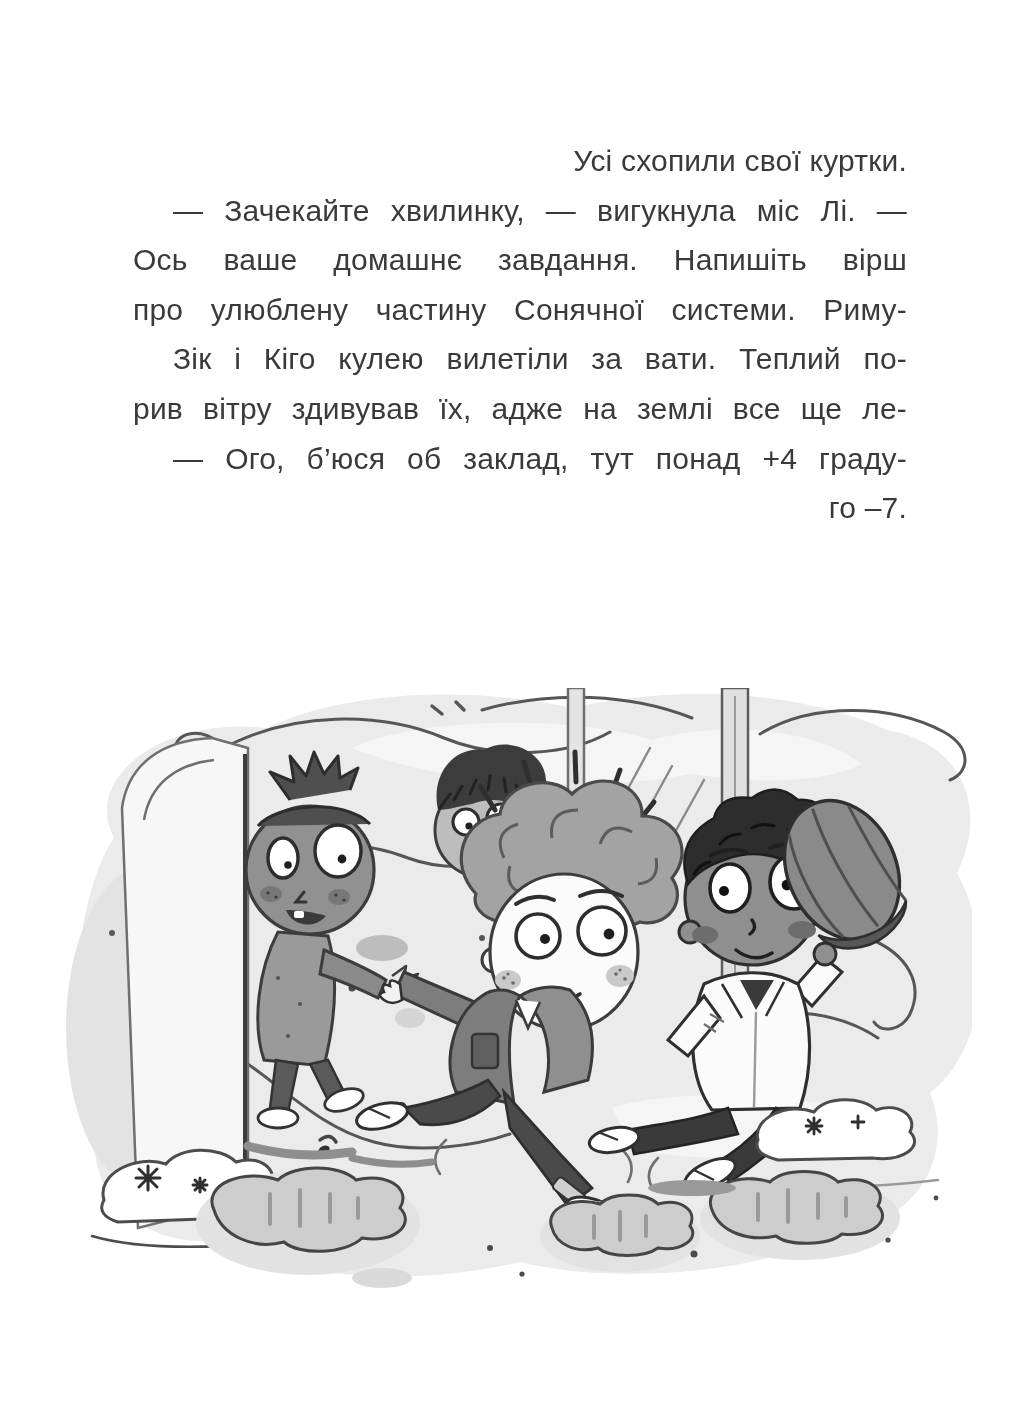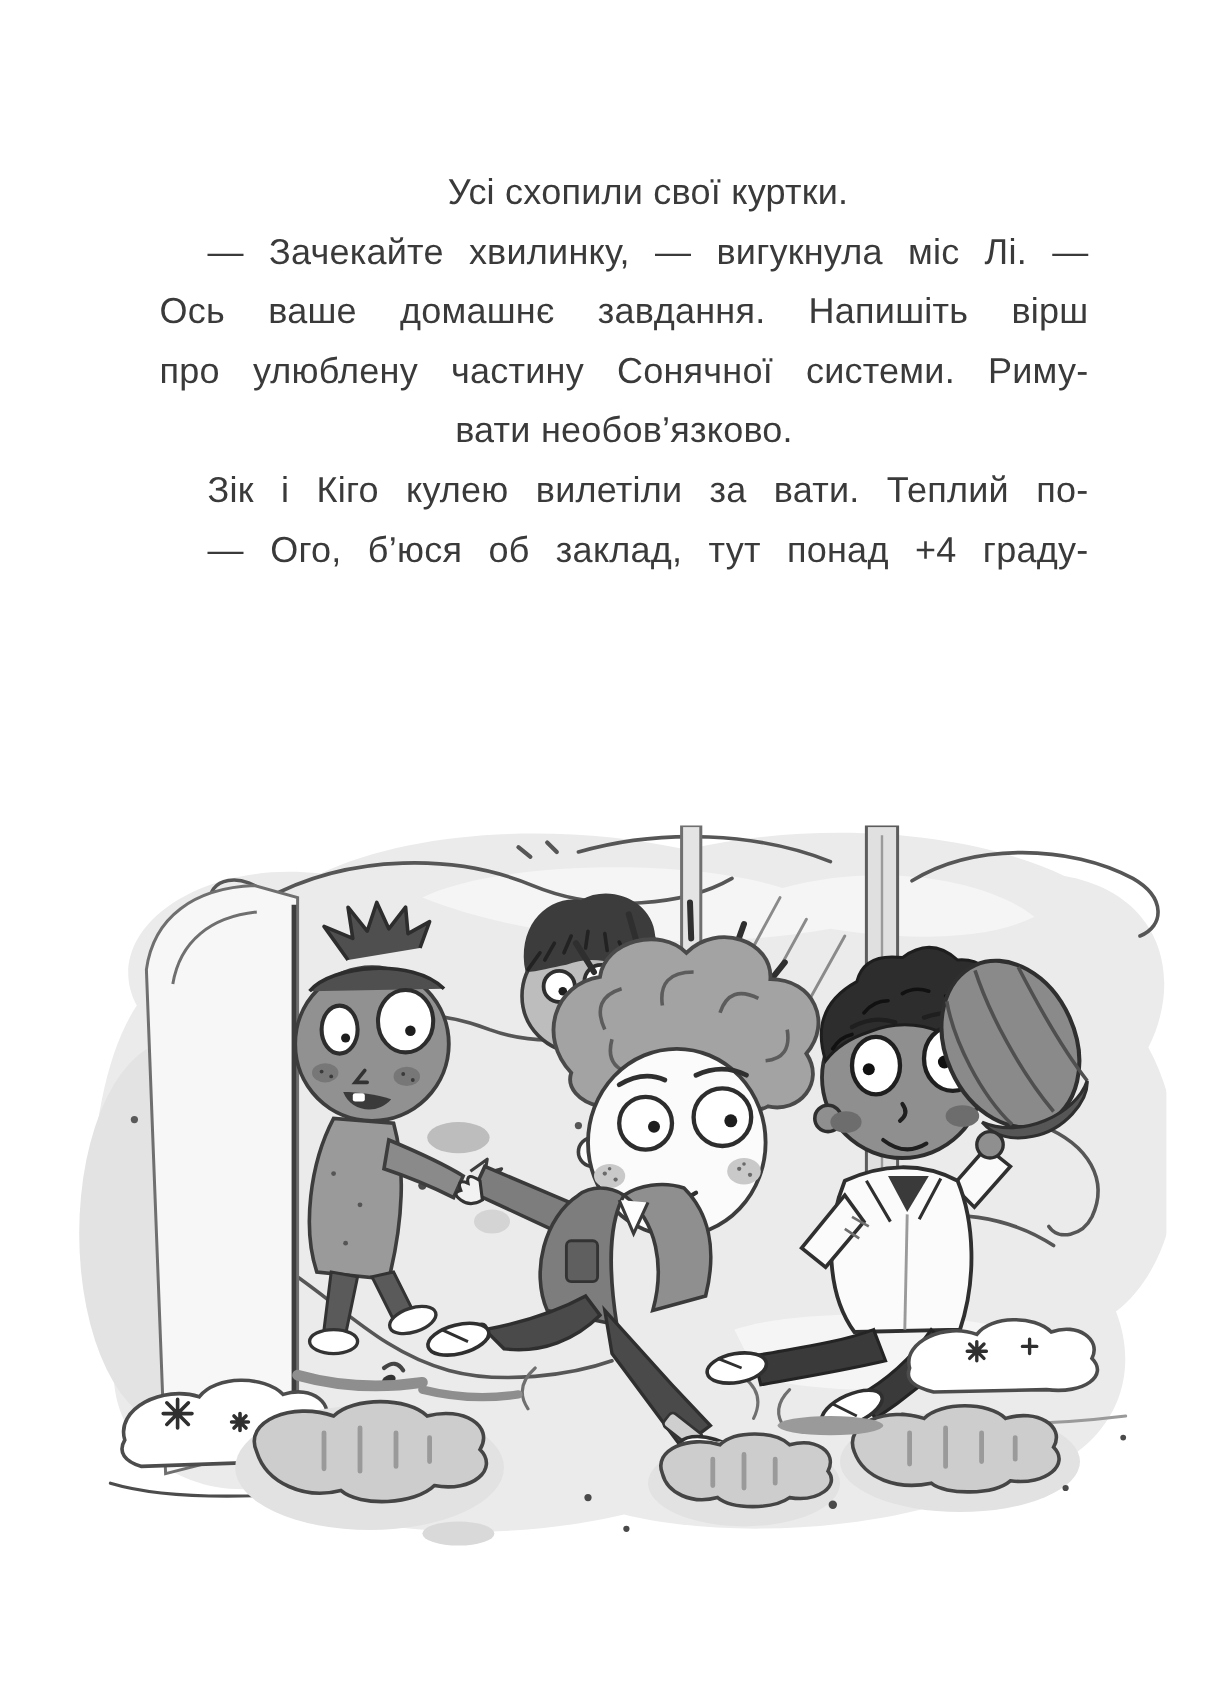--- a/index.html
+++ b/index.html
@@ -5,39 +5,40 @@
   html,body{margin:0;padding:0;}
   body{
     width:1024px;height:1408px;position:relative;background:#ffffff;
     font-family:"Liberation Sans","DejaVu Sans",sans-serif;overflow:hidden;
   }
   .page{position:absolute;inset:0;background:#ffffff;}
   .story{
     position:absolute;left:133px;top:136px;width:774px;
     font-size:30px;line-height:49.6px;color:#3a3a3a;letter-spacing:.2px;
   }
-  .line{height:49.6px;white-space:nowrap;text-align:center;}
+  .line{height:49.6px;white-space:nowrap;text-align:right;}
   .line.j{white-space:normal;text-align:justify;text-align-last:justify;}
   .line.ind{text-indent:40px;}
   .illustration{position:absolute;left:52px;top:688px;width:920px;height:628px;}
   svg{display:block;}
 </style>
 </head>
 <body>
 
 <div class="page">
 
   <div class="story">
       <div class="line ind">Усі схопили свої куртки.</div>
       <div class="line j ind">— Зачекайте хвилинку, — вигукнула міс Лі. —</div>
       <div class="line j">Ось ваше домашнє завдання. Напишіть вірш</div>
       <div class="line j">про улюблену частину Сонячної системи. Риму-</div>
-      <div class="line">вати необов’язково.</div>
       <div class="line j ind">Зік і Кіго кулею вилетіли за вати. Теплий по-</div>
+      <div class="line j">рив вітру здивував їх, адже на землі все ще ле-</div>
       <div class="line j ind">— Ого, б’юся об заклад, тут понад +4 граду-</div>
+      <div class="line">го –7.</div>
     </div>
 
   <div class="illustration">
     <svg width="920" height="628" viewBox="0 0 920 628" xmlns="http://www.w3.org/2000/svg">
 
       <g>
         <path fill="#ebebeb" d="M62,150 C30,90 110,28 215,40 C295,2 420,-2 520,20 C635,-6 760,6 835,42 C915,56 935,125 905,185 C948,265 930,365 878,405 C905,475 858,535 788,545 C698,588 558,596 468,574 C358,600 238,590 168,552 C88,562 28,502 46,432 C12,362 20,212 62,150 Z"></path>
         <path fill="#f5f5f5" d="M300,60 C360,30 520,26 600,52 C680,30 770,44 810,76 C770,96 700,96 640,86 C540,104 400,100 300,60 Z"></path>
         <path fill="#f5f5f5" d="M560,420 C620,400 760,404 830,430 C790,470 660,480 580,460 Z"></path>
       </g>

